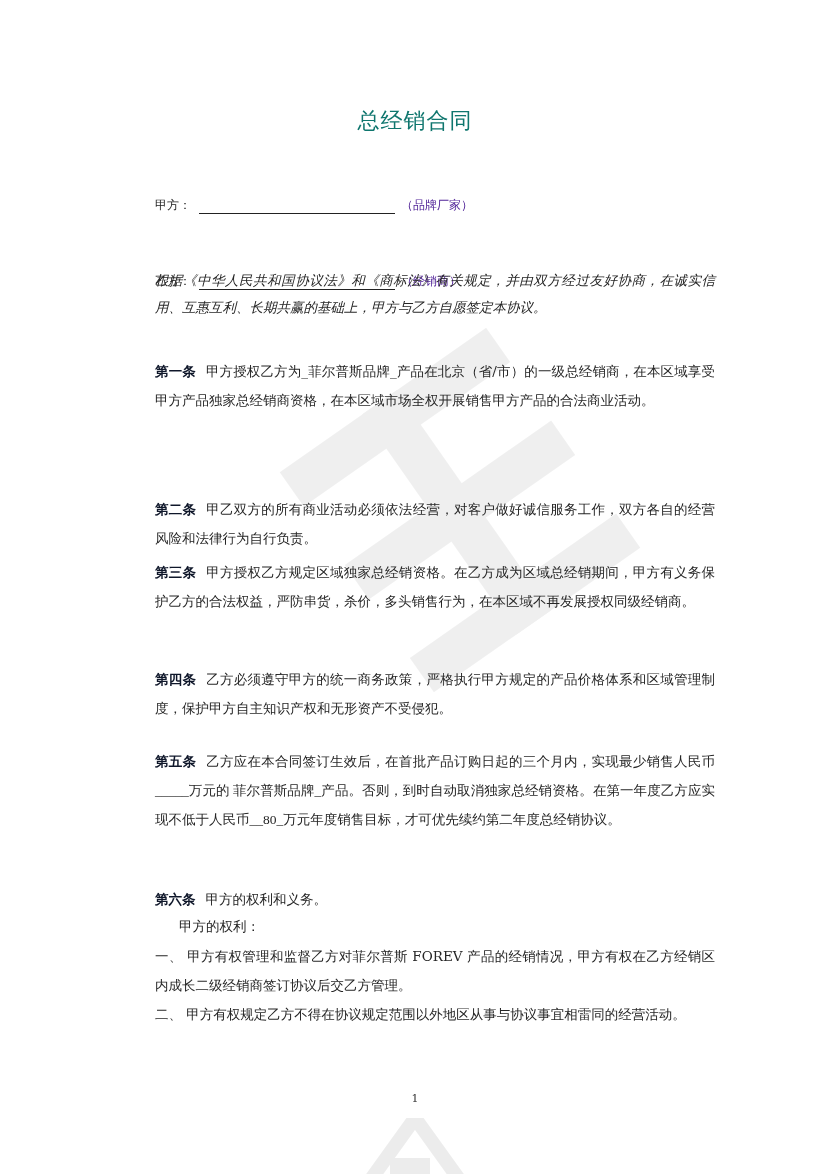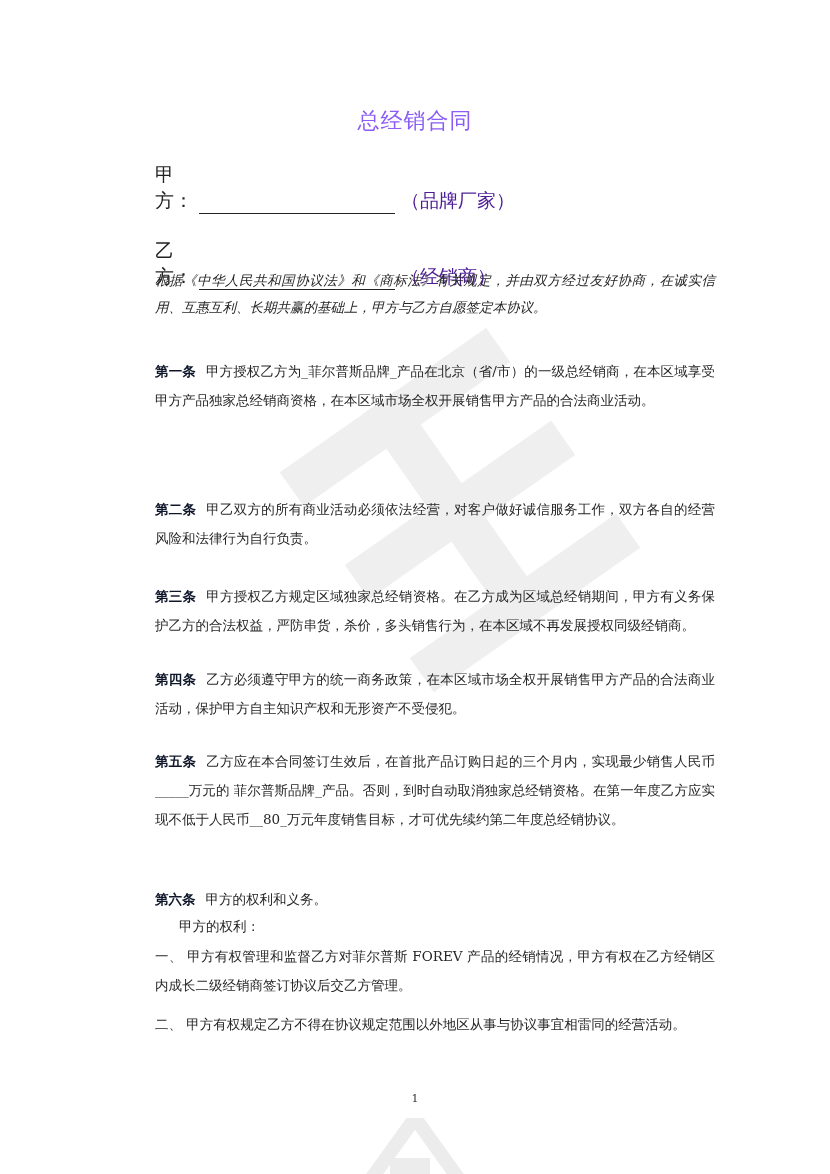--- a/index.html
+++ b/index.html
@@ -35,27 +35,27 @@
     }
     .title {
       position: absolute;
       left: 0;
       width: 830px;
       top: 106px;
       text-align: center;
       font-family: "DejaVu Sans", "Liberation Sans", sans-serif;
       font-size: 22px;
       font-weight: normal;
-      color: #8b5cf6;
+      color: #0f766e;
       letter-spacing: 1px;
     }
     .party {
       position: absolute;
       left: 155px;
-      font-size: 19px;
+      font-size: 12px;
       display: flex;
       align-items: flex-end;
       height: 20px;
     }
     .party .label { width: 44px; }
     .party .line {
       display: inline-block;
       width: 196px;
       border-bottom: 1px solid #222;
       height: 14px;
@@ -121,41 +121,41 @@
 </div>
 
 <div class="para wide-lines" style="top:357px;">
   <span class="article-head">第一条</span><span>甲方授权乙方为_菲尔普斯品牌_产品在北京（省/市）的一级总经销商，在本区域享受甲方产品独家总经销商资格，在本区域市场全权开展销售甲方产品的合法商业活动。</span>
 </div>
 
 <div class="para wide-lines" style="top:495px;">
   <span class="article-head">第二条</span><span>甲乙双方的所有商业活动必须依法经营，对客户做好诚信服务工作，双方各自的经营风险和法律行为自行负责。</span>
 </div>
 
-<div class="para wide-lines" style="top:582px;">
+<div class="para wide-lines" style="top:558px;">
   <span class="article-head">第三条</span><span>甲方授权乙方规定区域独家总经销资格。在乙方成为区域总经销期间，甲方有义务保护乙方的合法权益，严防串货，杀价，多头销售行为，在本区域不再发展授权同级经销商。</span>
 </div>
 
 <div class="para wide-lines" style="top:665px;">
-  <span class="article-head">第四条</span><span>乙方必须遵守甲方的统一商务政策，在本区域市场全权开展销售甲方产品的合法商业活动，保护甲方自主知识产权和无形资产不受侵犯。</span>
+  <span class="article-head">第四条</span><span>乙方必须遵守甲方的统一商务政策，严格执行甲方规定的产品价格体系和区域管理制度，保护甲方自主知识产权和无形资产不受侵犯。</span>
 </div>
 
-<div class="para wide-lines" style="top:747px;">
+<div class="para wide-lines" style="top:747px;font-family:Liberation Serif, serif;">
   <span class="article-head">第五条</span><span>乙方应在本合同签订生效后，在首批产品订购日起的三个月内，实现最少销售人民币_____万元的 菲尔普斯品牌_产品。否则，到时自动取消独家总经销资格。在第一年度乙方应实现不低于人民币__80_万元年度销售目标，才可优先续约第二年度总经销协议。</span>
 </div>
 
 <div class="para" style="top:886px;">
   <span class="article-head">第六条</span><span>甲方的权利和义务。</span>
 </div>
 
 <div class="para" style="top:913px;margin-left:24px;">
   <span>甲方的权利：</span>
 </div>
 
 <div class="para wide-lines" style="top:942px;">
   <span>一、 甲方有权管理和监督乙方对菲尔普斯 FOREV 产品的经销情况，甲方有权在乙方经销区内成长二级经销商签订协议后交乙方管理。</span>
 </div>
 
-<div class="para wide-lines" style="top:1000px;margin-top:10px;">
+<div class="para wide-lines" style="top:1000px;">
   <span>二、 甲方有权规定乙方不得在协议规定范围以外地区从事与协议事宜相雷同的经营活动。</span>
 </div>
 
 <div class="page-num">1</div>
 
 </body></html>

